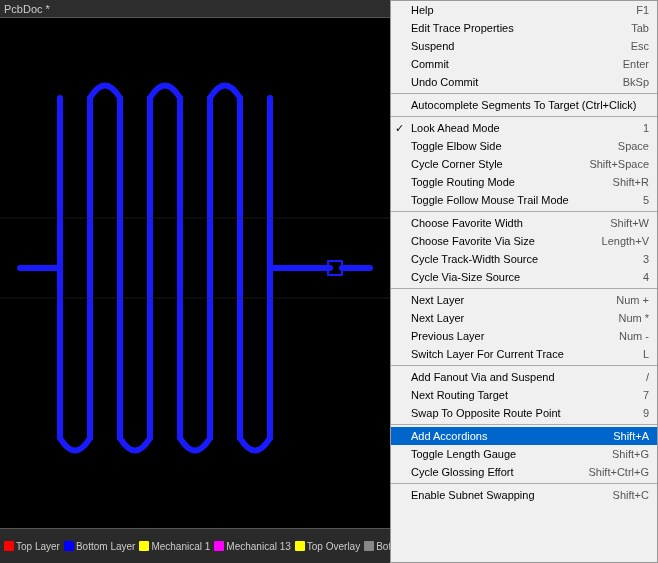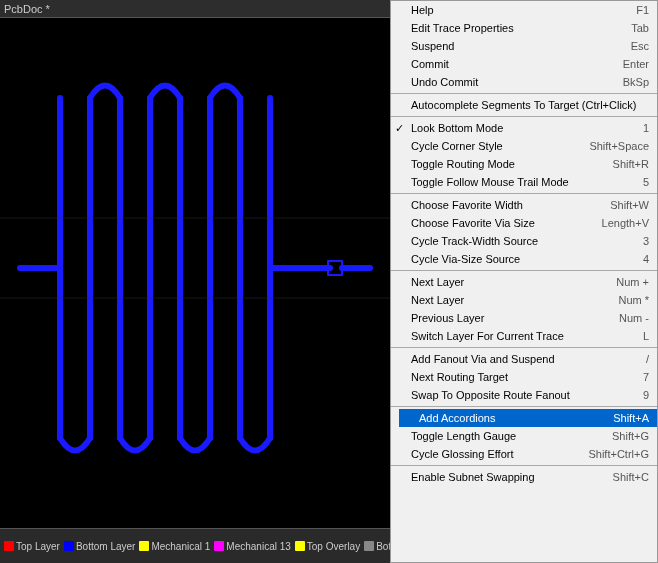--- a/index.html
+++ b/index.html
@@ -98,21 +98,20 @@
       align-items: center;
       padding: 2px 8px 2px 20px;
       cursor: pointer;
       color: #000;
       min-height: 18px;
       position: relative;
     }
     .menu-item.highlighted {
       background: #0066cc;
       color: #fff;
-      margin-left: 8px;
     }
     .menu-item .item-label {
       flex: 1;
       font-size: 11px;
     }
     .menu-item .item-shortcut {
       font-size: 11px;
       color: #555;
       margin-left: 8px;
     }
@@ -222,22 +221,26 @@
       <span class="item-label">Undo Commit</span>
       <span class="item-shortcut">BkSp</span>
     </div>
     <div class="menu-separator"></div>
     <div class="menu-item">
       <span class="item-label">Autocomplete Segments To Target (Ctrl+Click)</span>
     </div>
     <div class="menu-separator"></div>
     <div class="menu-item">
       <span class="checkmark">✓</span>
-      <span class="item-label">Look Bottom Mode</span>
+      <span class="item-label">Look Ahead Mode</span>
       <span class="item-shortcut">1</span>
+    </div>
+    <div class="menu-item">
+      <span class="item-label">Toggle Elbow Side</span>
+      <span class="item-shortcut">Space</span>
     </div>
     <div class="menu-item">
       <span class="item-label">Cycle Corner Style</span>
       <span class="item-shortcut">Shift+Space</span>
     </div>
     <div class="menu-item">
       <span class="item-label">Toggle Routing Mode</span>
       <span class="item-shortcut">Shift+R</span>
     </div>
     <div class="menu-item">
@@ -281,21 +284,21 @@
     <div class="menu-separator"></div>
     <div class="menu-item">
       <span class="item-label">Add Fanout Via and Suspend</span>
       <span class="item-shortcut">/</span>
     </div>
     <div class="menu-item">
       <span class="item-label">Next Routing Target</span>
       <span class="item-shortcut">7</span>
     </div>
     <div class="menu-item">
-      <span class="item-label">Swap To Opposite Route Fanout</span>
+      <span class="item-label">Swap To Opposite Route Point</span>
       <span class="item-shortcut">9</span>
     </div>
     <div class="menu-separator"></div>
     <div class="menu-item highlighted">
       <span class="item-label">Add Accordions</span>
       <span class="item-shortcut">Shift+A</span>
     </div>
     <div class="menu-item">
       <span class="item-label">Toggle Length Gauge</span>
       <span class="item-shortcut">Shift+G</span>

